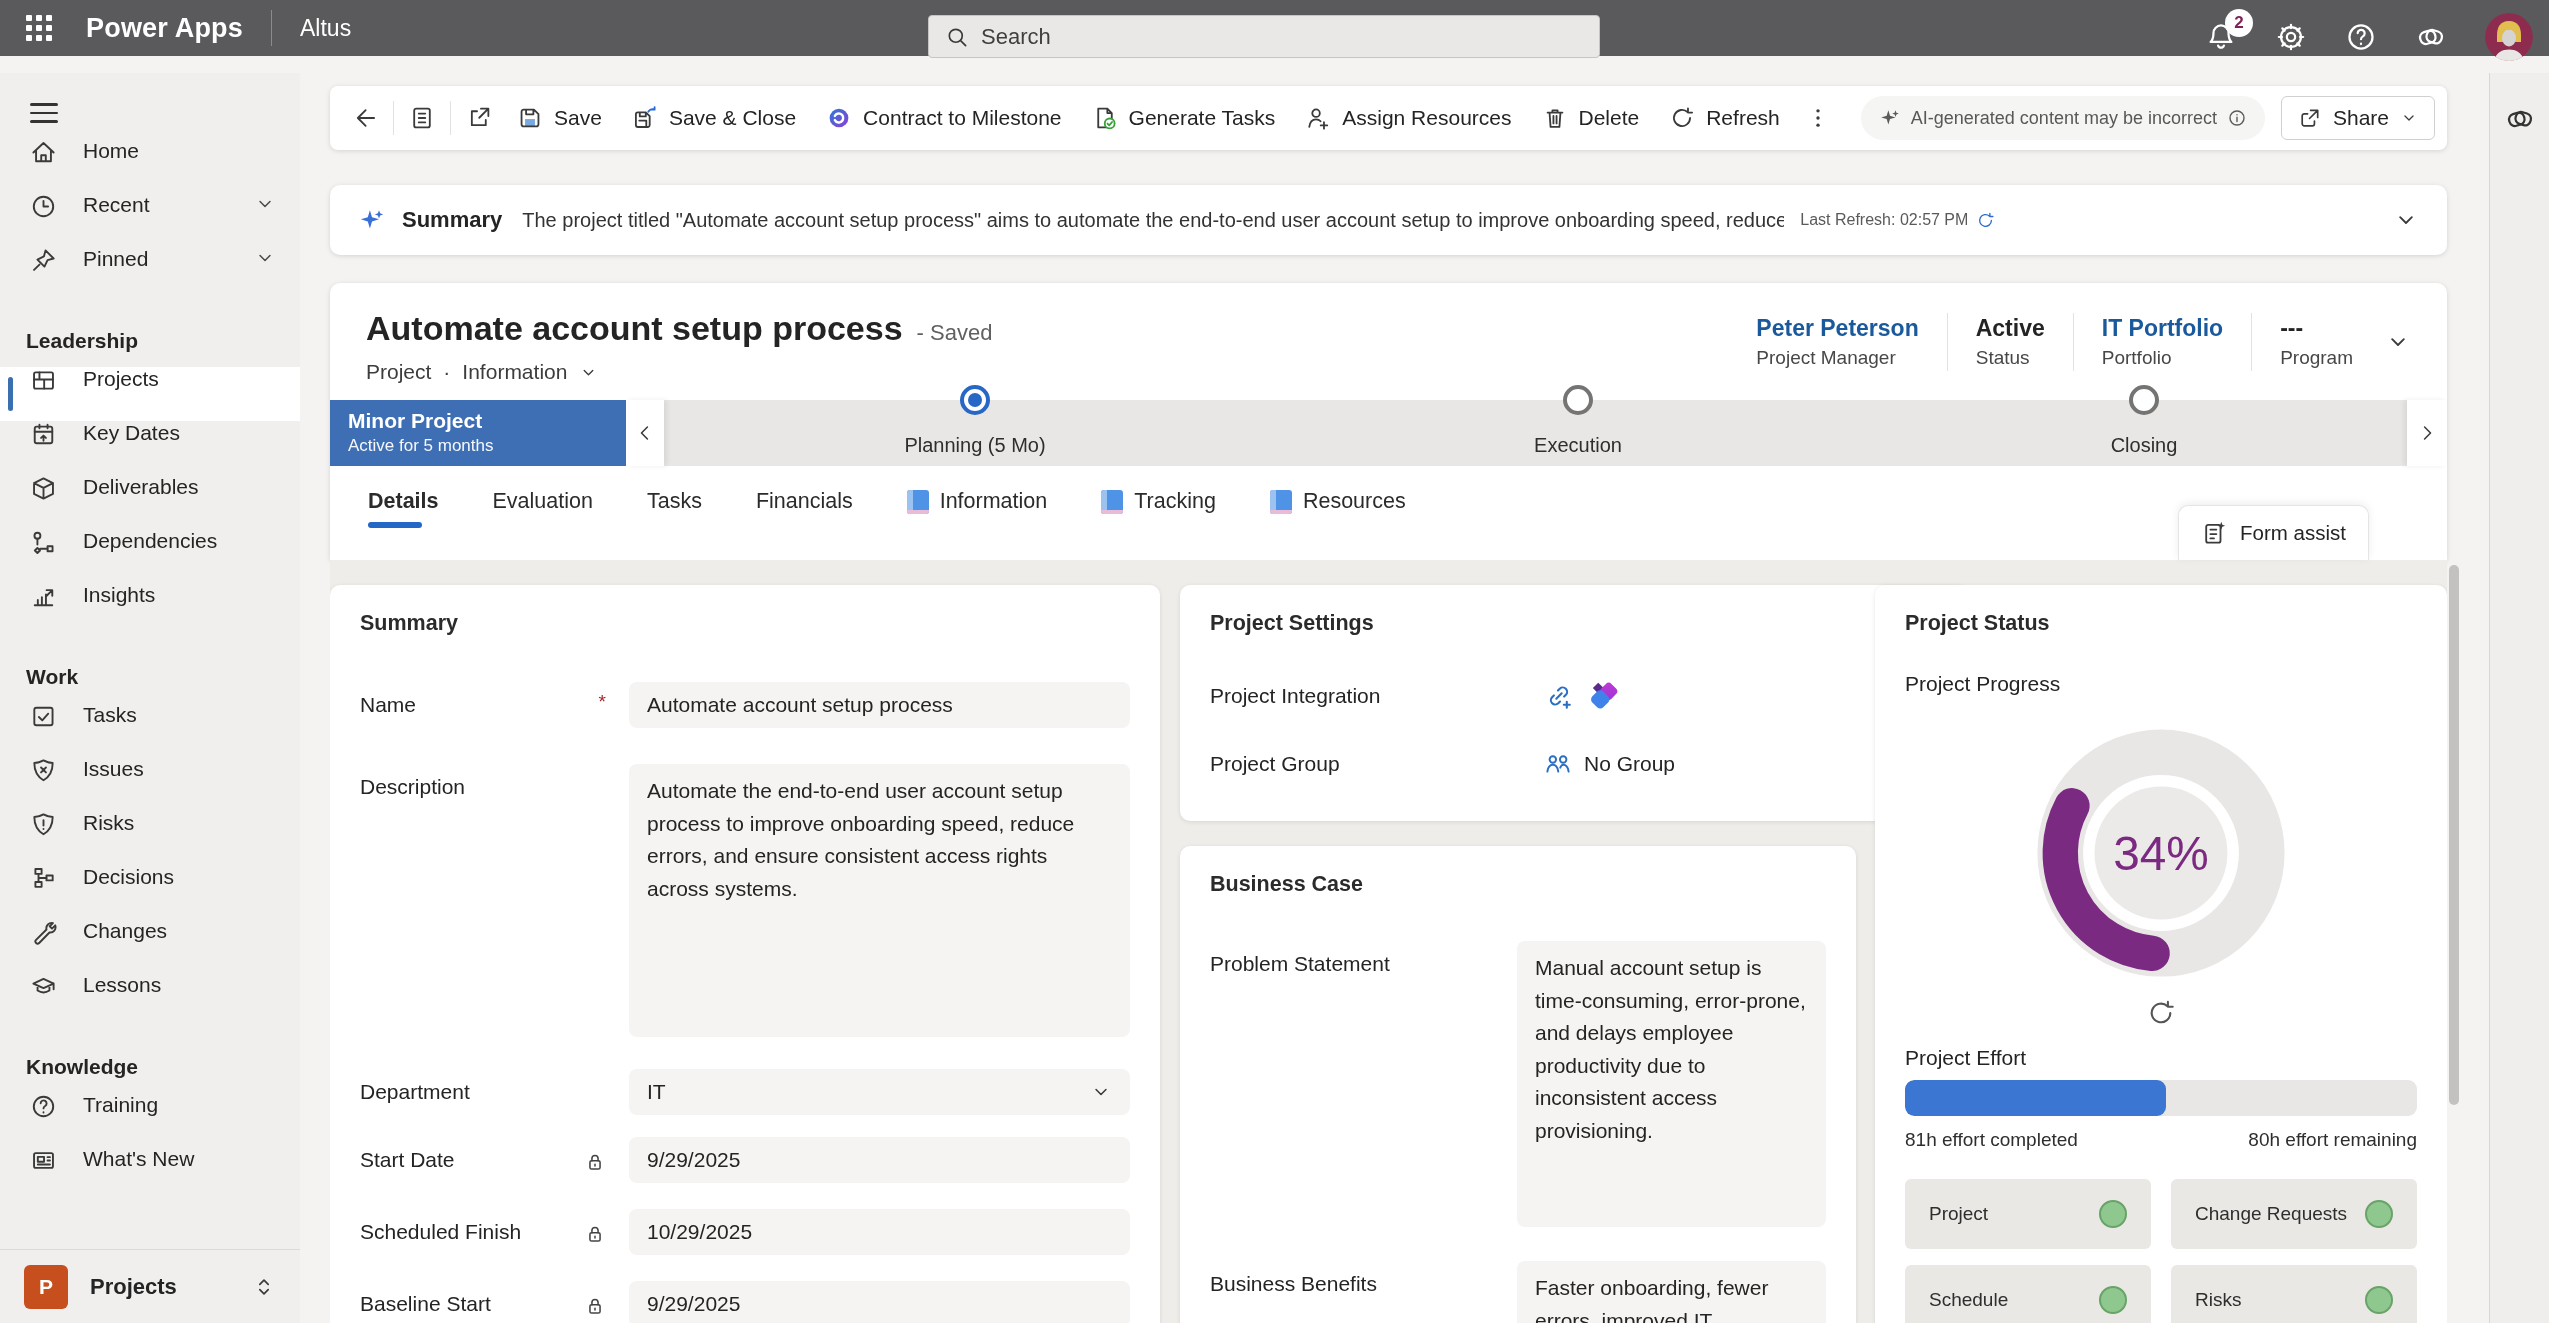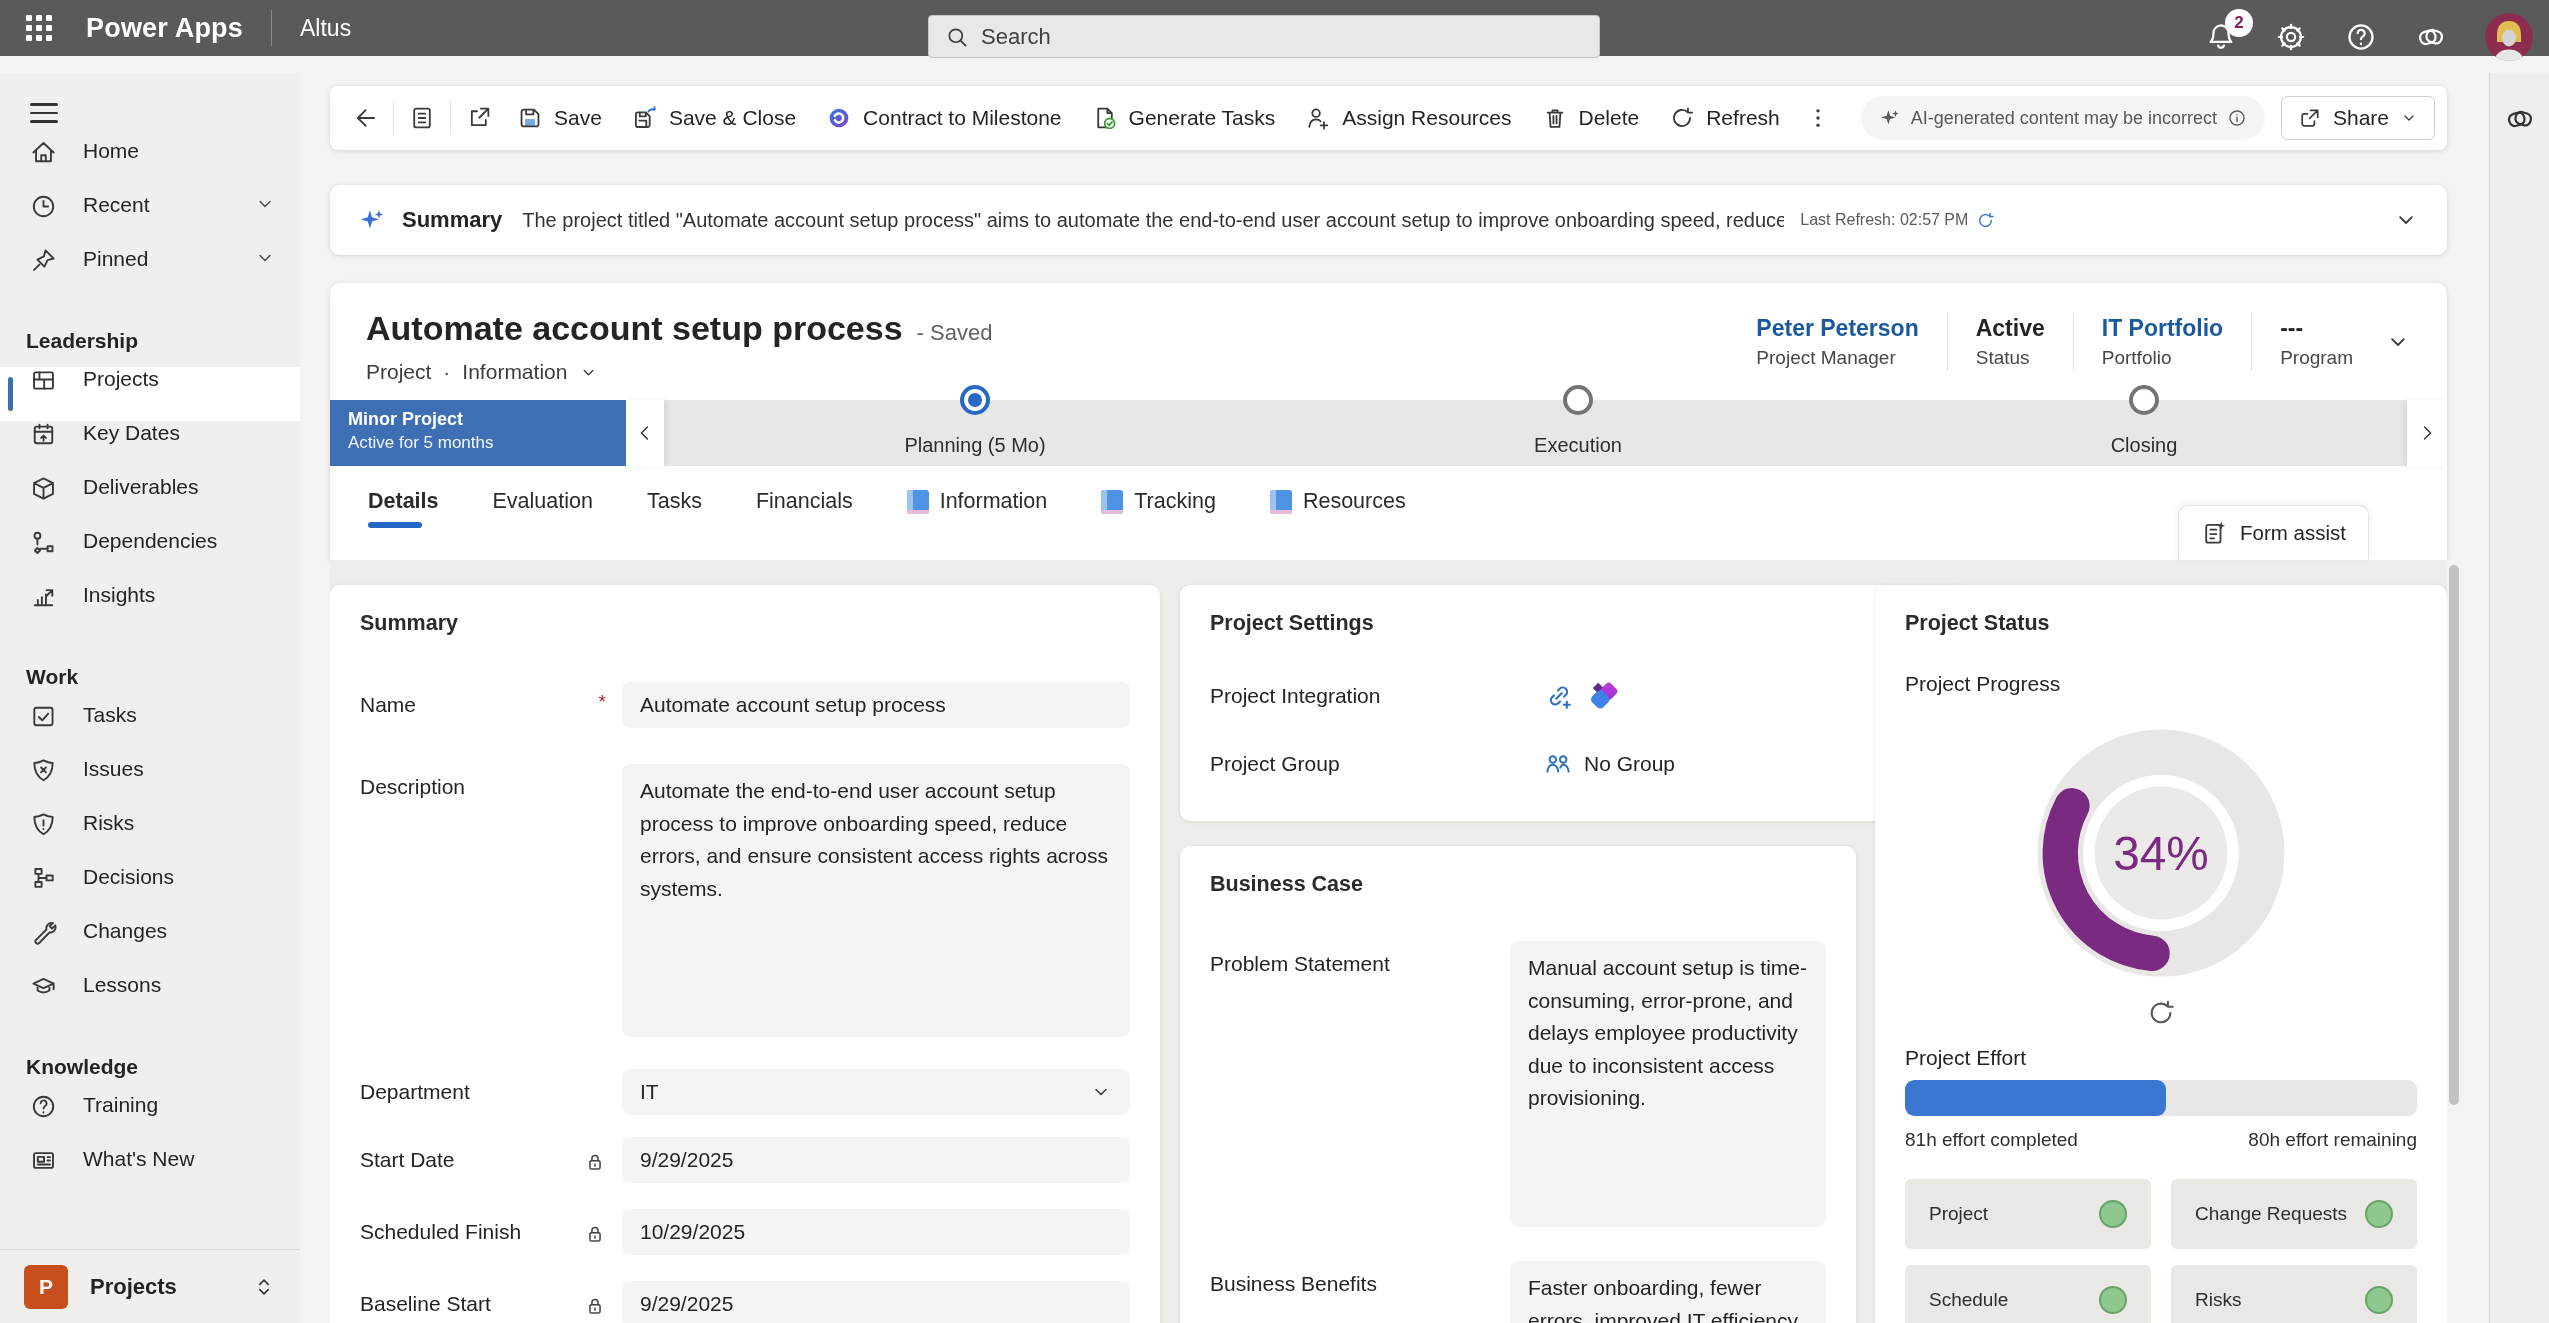--- a/index.html
+++ b/index.html
@@ -72,21 +72,21 @@
   .header-fields { position:absolute; top:30px; right:36px; display:flex; align-items:center; }
   .hf { padding:2px 28px; border-right:1px solid #e3e2e1; }
   .hf:last-of-type { border-right:none; }
   .hf .v { font-size:23px; font-weight:700; }
   .hf .v.link { color:#19599c; }
   .hf .l { font-size:19px; color:#474747; margin-top:5px; font-weight:400; }
   .hf-chev { margin-left:4px; }
 
   .bpf { position:absolute; top:117px; left:0; width:2117px; height:66px; background:#e8e7e5; }
   .bpf-first { position:absolute; left:0; top:0; width:296px; height:66px; background:#3e6fb4; color:#fff; padding:9px 0 0 18px; cursor:pointer; }
-  .bpf-first .t1 { font-size:18px; font-weight:700; }
+  .bpf-first .t1 { font-size:21px; font-weight:700; }
   .bpf-first .t2 { font-size:17px; margin-top:3px; opacity:.95; }
   .bpf-navL { position:absolute; left:296px; top:0; width:38px; height:66px; background:#fff; display:flex; align-items:center; justify-content:center; box-shadow:3px 0 5px rgba(0,0,0,.07); cursor:pointer; }
   .bpf-navR { position:absolute; right:0; top:0; width:40px; height:66px; background:#fff; display:flex; align-items:center; justify-content:center; box-shadow:-3px 0 5px rgba(0,0,0,.07); cursor:pointer; }
   .bpf-stage { position:absolute; top:0; height:66px; width:400px; display:flex; align-items:flex-end; justify-content:center; padding-bottom:9px; font-size:20px; color:#2e2e2e; cursor:pointer; }
   .bpf-dot { position:absolute; top:-15px; left:50%; transform:translateX(-50%); width:30px; height:30px; border-radius:50%; background:#fff; border:4px solid #757473; }
   .bpf-dot.current { border-color:#2767c6; }
   .bpf-dot.current::after { content:""; position:absolute; inset:4px; border-radius:50%; background:#2767c6; }
 
   .tabs { position:absolute; left:38px; top:200px; display:flex; align-items:center; gap:54px; font-size:21.5px; }
   .tab { display:flex; align-items:center; gap:11px; position:relative; padding:6px 0 18px; cursor:pointer; color:#2b2b2b; }
@@ -95,21 +95,21 @@
   .book { width:22px; height:24px; border-radius:3px; background:#4f93e6; position:relative; flex:none; }
   .book::before { content:""; position:absolute; left:0; top:0; bottom:0; width:6px; background:#9cc3f0; border-radius:3px 0 0 3px; }
   .book::after { content:""; position:absolute; left:0; right:0; bottom:0; height:4px; background:#e7bcd9; border-radius:0 0 3px 3px; }
 
   .form-assist { position:absolute; right:78px; top:222px; height:55px; background:#fff; border:1px solid #e6e5e3; border-bottom:none; border-radius:10px 10px 0 0; box-shadow:0 -2px 8px rgba(0,0,0,.07); display:flex; align-items:center; gap:13px; padding:0 22px; font-size:20.5px; cursor:pointer; z-index:5; }
 
   
   .form-body { position:absolute; top:487px; left:0; width:2117px; height:763px; background:#efedea; overflow:hidden; }
   .card { position:absolute; background:#fff; border-radius:10px; box-shadow:0 1px 4px rgba(0,0,0,.1); padding:26px 30px; }
   .card h2 { margin:0; font-size:21.5px; font-weight:700; color:#2b2b2b; }
-  .frow { display:flex; align-items:flex-start; }
+  .frow { display:flex; align-items:flex-start;gap:7px; }
   .flab { width:262px; flex:none; font-size:21px; padding-top:11px; display:flex; align-items:flex-start; }
   .fstar { color:#a4262c; font-size:19px; margin-left:8px; margin-top:-2px; }
   .flock { margin-left:auto; margin-right:16px; margin-top:3px; color:#444; }
   .fctl { flex:1; background:#f5f4f2; border-radius:8px; font-size:21px; padding:11px 18px; color:#242424; position:relative; }
   .fctl.area { line-height:1.55; }
   .fctl .ddchev { position:absolute; right:18px; top:12px; }
 
   #card-summary  { left:0;    top:25px;  width:830px; height:920px; }
   #card-settings { left:850px; top:25px;  width:788px; height:236px; }
   #card-business { left:850px; top:286px; width:676px; height:660px; }

